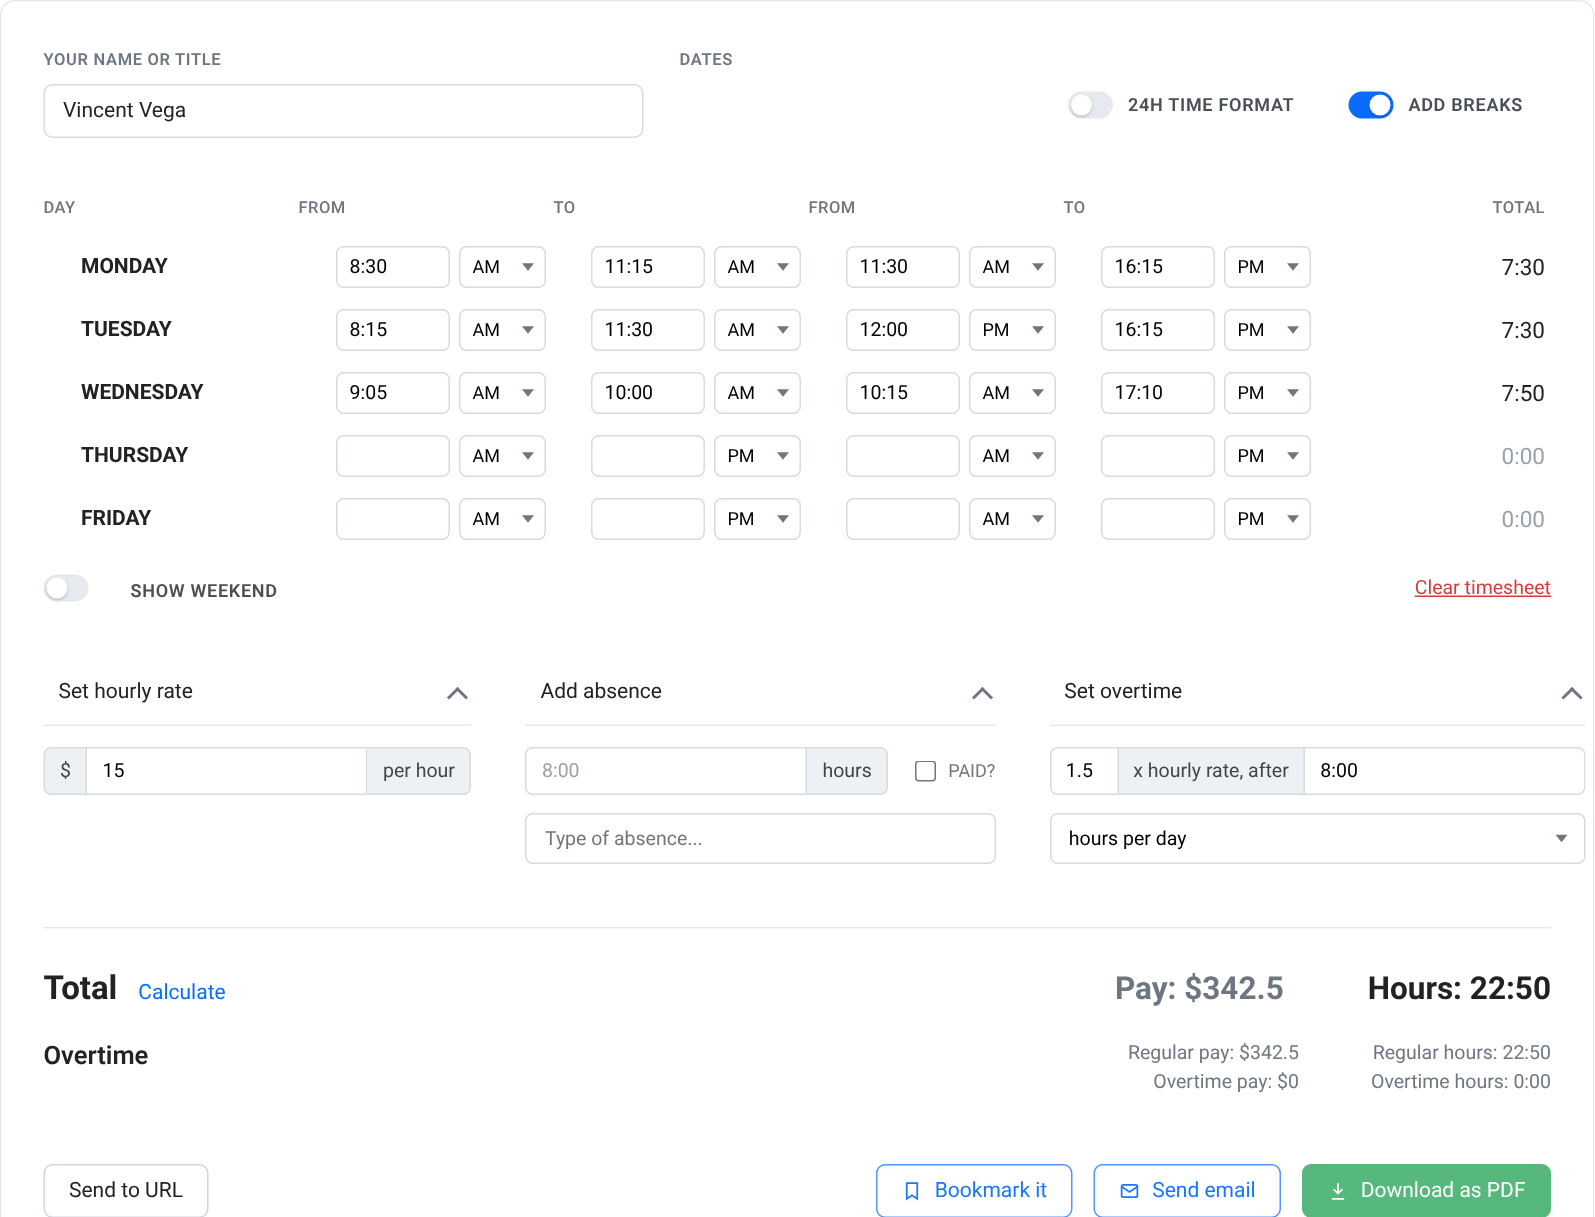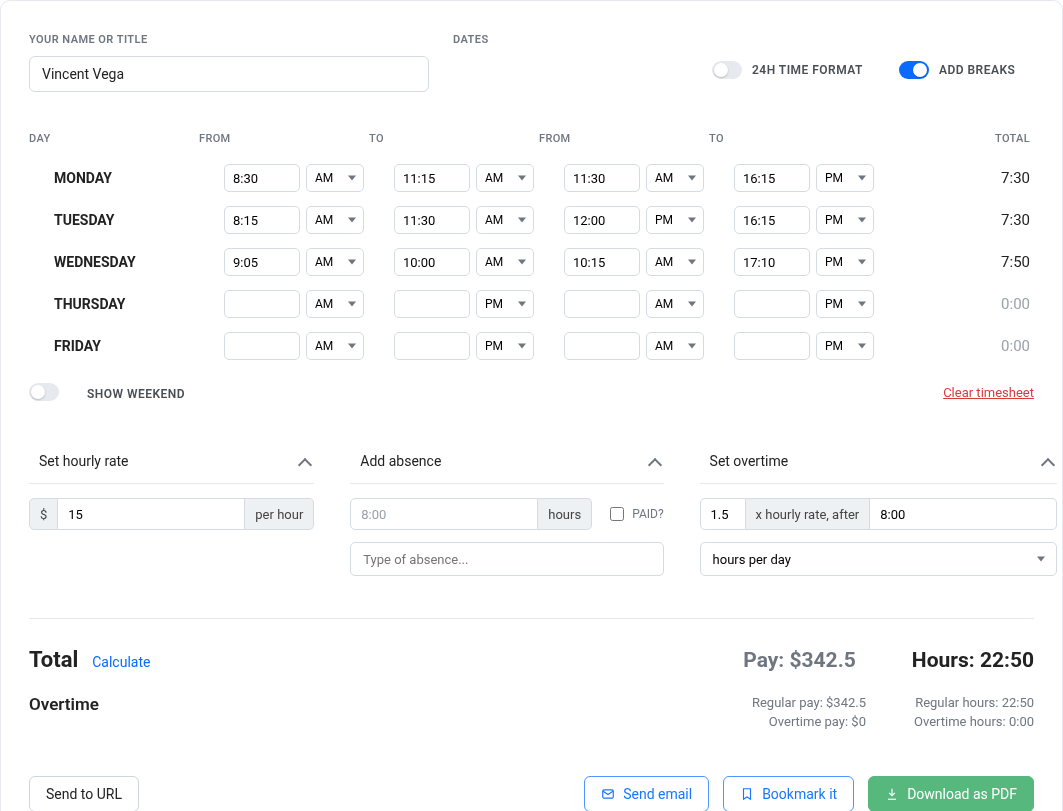--- a/index.html
+++ b/index.html
@@ -439,30 +439,30 @@
       </div>
     </div>
 
     <div class="btn-row">
       <button class="btn">
         <span>Send to URL</span>
       </button>
       <div class="spacer"></div>
       <button class="btn blue-outline">
         <svg class="icon" viewBox="0 0 24 24" fill="none" stroke="#1976ff" stroke-width="2">
+          <path d="M6 3h12v18l-6-4-6 4V3z"></path>
+        </svg>
+        <span>Bookmark it</span>
+      </button>
+      <button class="btn blue-outline">
+        <svg class="icon" viewBox="0 0 24 24" fill="none" stroke="#1976ff" stroke-width="2">
           <rect x="3" y="5" width="18" height="14" rx="2"></rect>
             <path d="M3 7l9 6 9-6"></path>
         </svg>
         <span>Send email</span>
-      </button>
-      <button class="btn blue-outline">
-        <svg class="icon" viewBox="0 0 24 24" fill="none" stroke="#1976ff" stroke-width="2">
-          <path d="M6 3h12v18l-6-4-6 4V3z"></path>
-        </svg>
-        <span>Bookmark it</span>
       </button>
       <button class="btn green">
         <svg class="icon" viewBox="0 0 24 24" fill="none" stroke="#fff" stroke-width="2">
           <path d="M12 3v12"></path>
             <path d="M7 10l5 5 5-5"></path>
             <path d="M5 21h14"></path>
         </svg>
         <span>Download as PDF</span>
       </button>
     </div>

